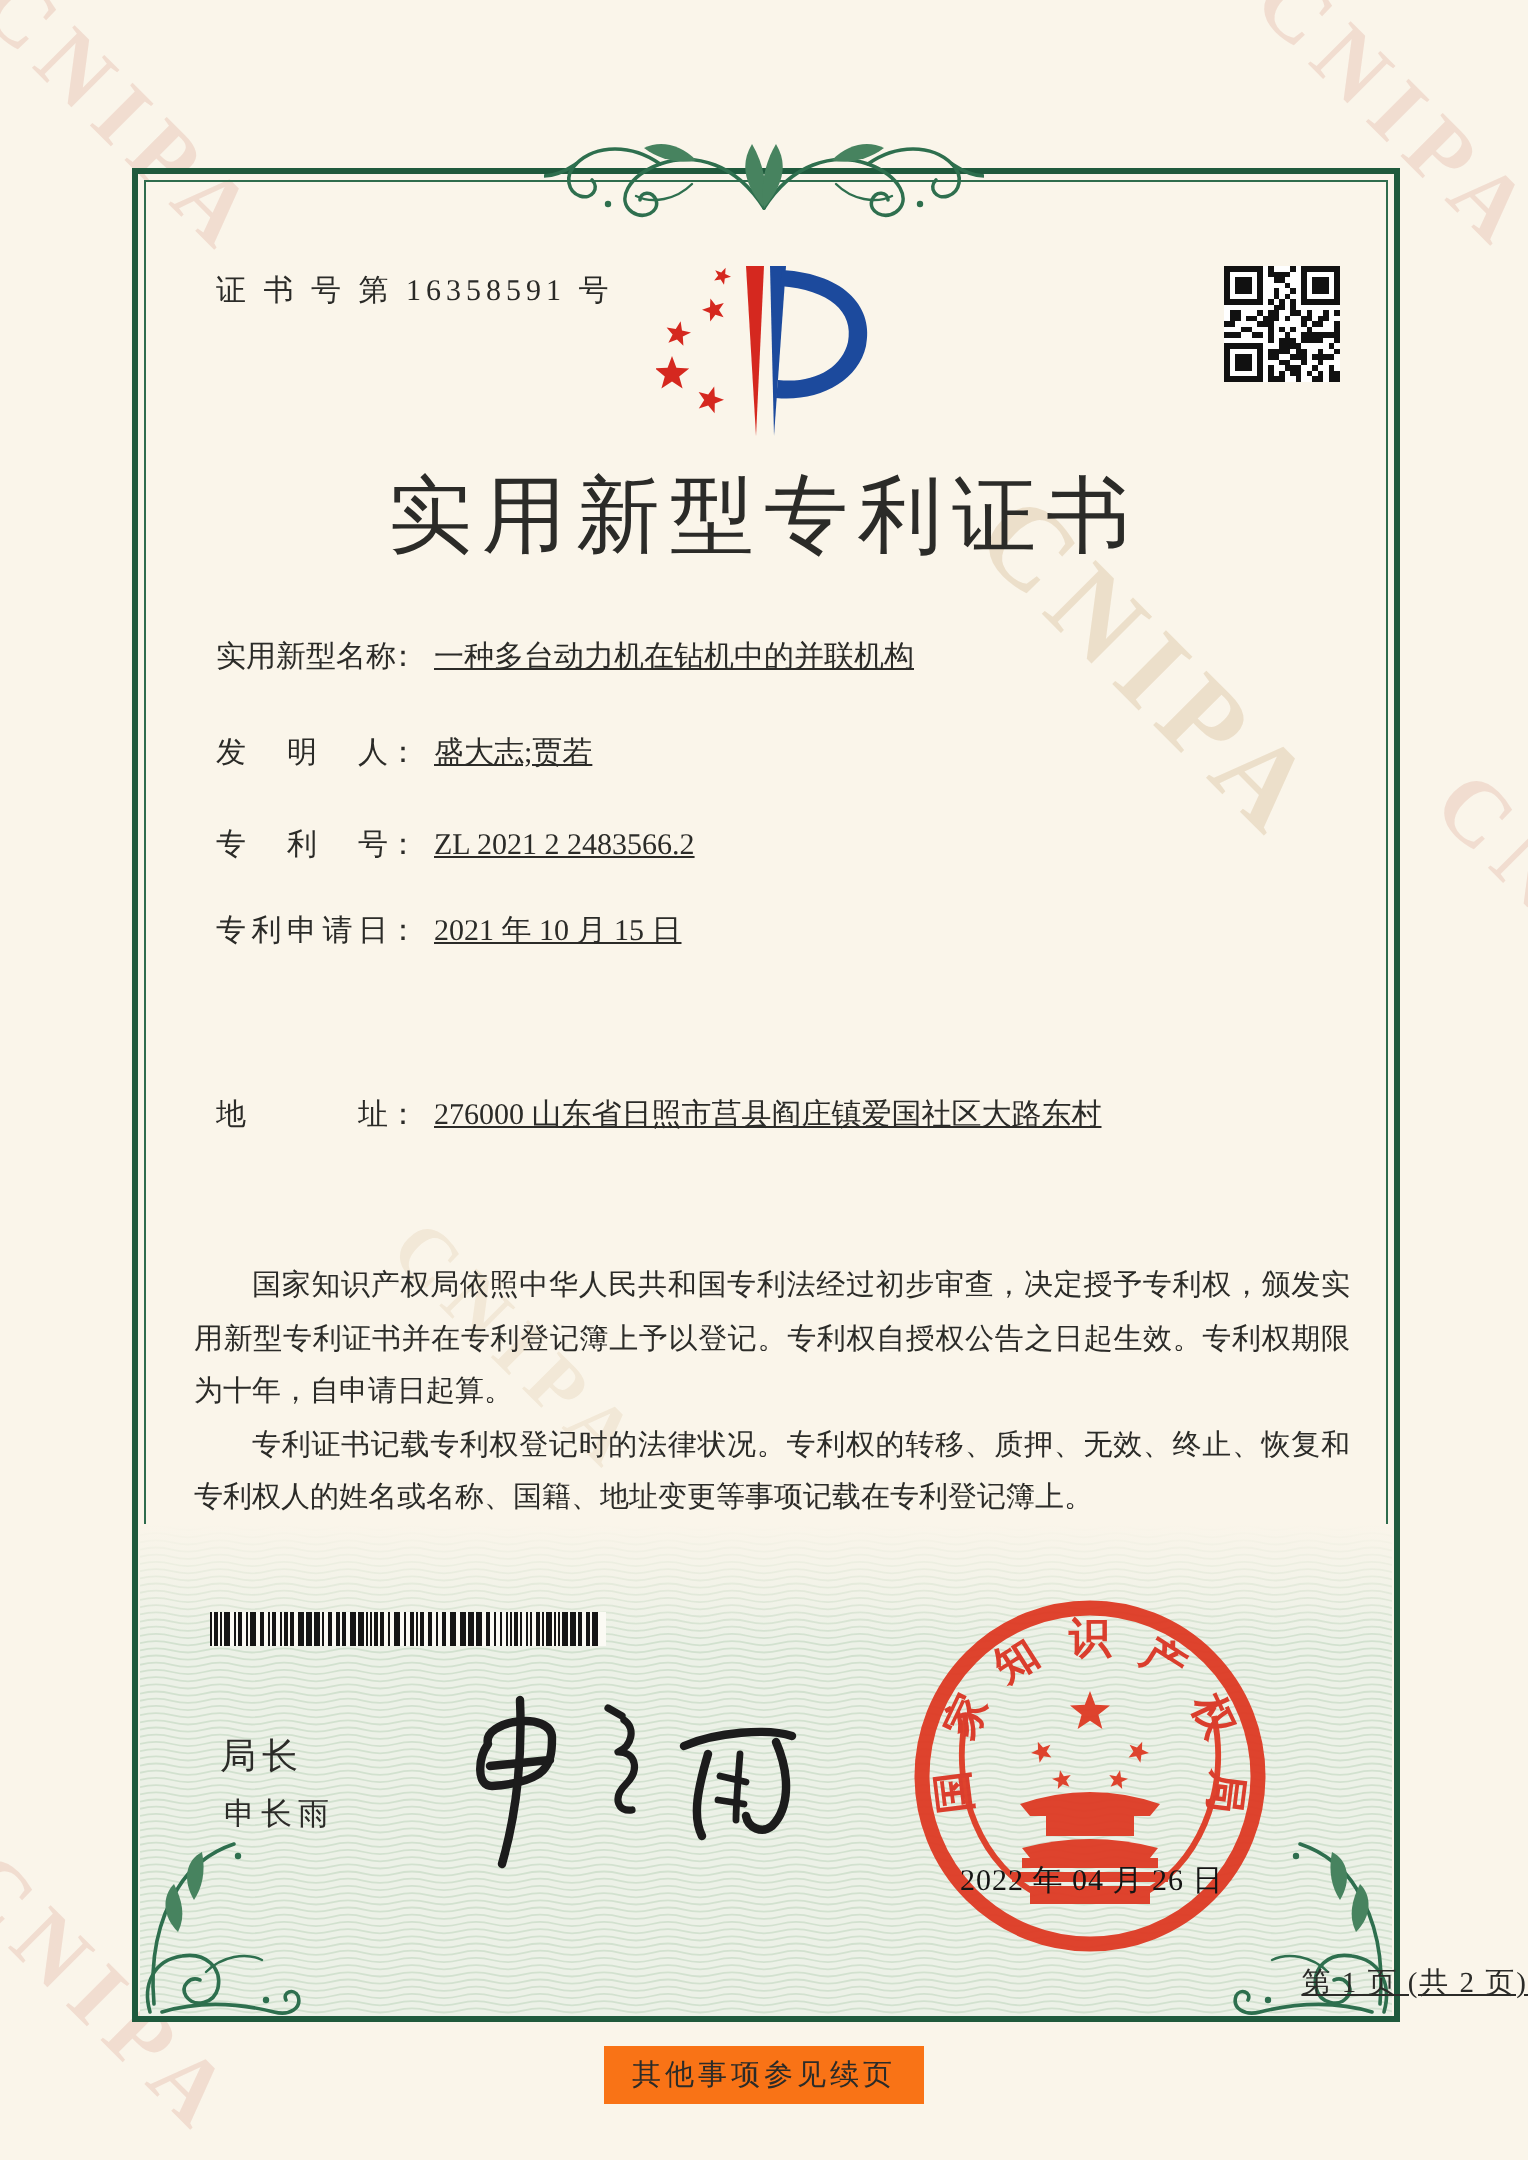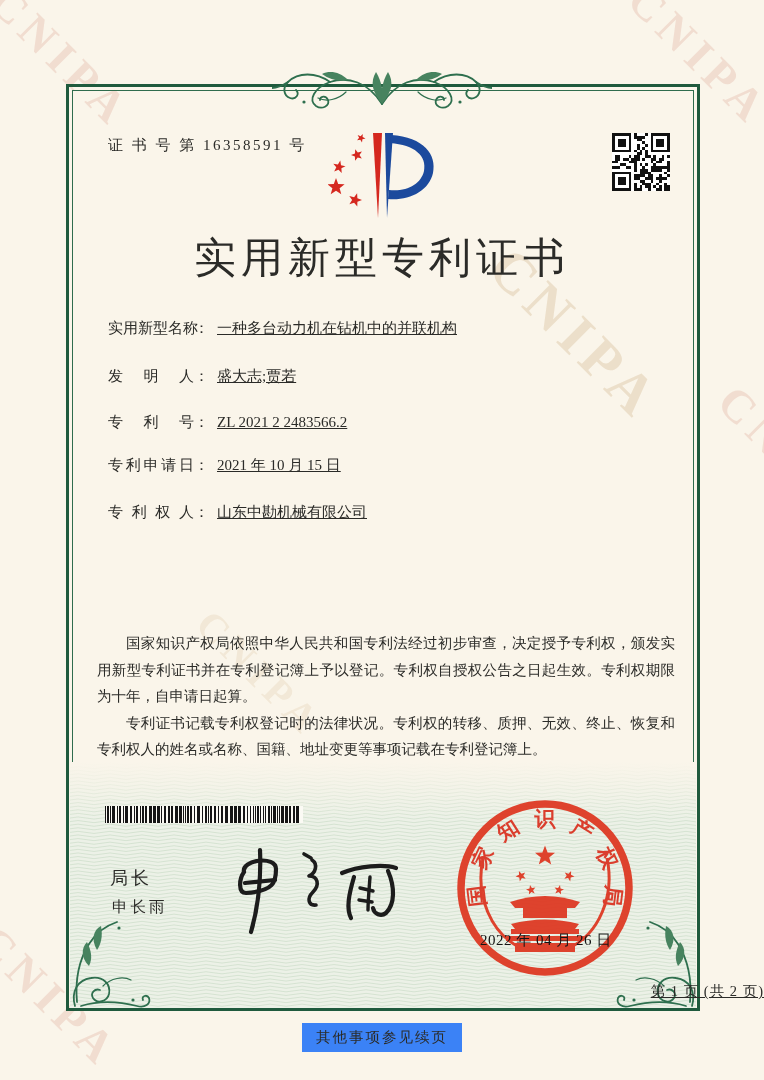--- a/index.html
+++ b/index.html
@@ -49,21 +49,21 @@
   .signature{position:absolute; left:224px; top:842px;}
   .seal{position:absolute; left:453px; top:796px; width:184px; height:184px; opacity:.93;}
   .seal svg{position:absolute; left:0; top:0;}
   .seal-char{position:absolute; color:#da3120; font-weight:bold; font-size:21px;
       transform-origin:center; white-space:nowrap;}
   .seal-date{position:absolute; left:480px; top:931px; width:150px; font-size:15px;
       color:#141414; letter-spacing:.5px; white-space:nowrap;}
   .page-info{position:absolute; left:0; top:982px; width:100%; text-align:right;
       font-size:14.5px; letter-spacing:1px;text-decoration:underline;}
   .cont-note{position:absolute; left:50%; transform:translateX(-50%); top:1023px;
-      background:#3b82f6; padding:5px 14px; font-size:14.5px; letter-spacing:2px; white-space:nowrap;}
+      background:#f97316; padding:5px 14px; font-size:14.5px; letter-spacing:2px; white-space:nowrap;}
 </style>
 </head>
 <body>
 
 <div class="page">
 
   <div class="wm wm-pink" style="left:-28px;  top:30px;   font-size:46px;">CNIPA</div>
   <div class="wm wm-pink" style="left:610px;  top:28px;   font-size:46px;">CNIPA</div>
   <div class="wm wm-beige" style="left:468px;  top:300px;  font-size:58px;">CNIPA</div>
   <div class="wm wm-beige" style="left:180px;  top:650px;  font-size:40px; opacity:.6;">CNIPA</div>
@@ -432,22 +432,22 @@
   </div>
   <div class="frow" style="top:367px">
     <span class="f-label">发明人</span><span class="f-colon">：</span><span>盛大志;贾若</span>
   </div>
   <div class="frow" style="top:413px">
     <span class="f-label">专利号</span><span class="f-colon">：</span><span>ZL 2021 2 2483566.2</span>
   </div>
   <div class="frow" style="top:456px">
     <span class="f-label">专利申请日</span><span class="f-colon">：</span><span>2021 年 10 月 15 日</span>
   </div>
-  <div class="frow" style="top:503px">
-    <span class="f-label">专利权人</span><span class="f-colon">：</span><span>山东中勘机械有限公司</span>
+  <div class="frow" style="top:548px">
+    <span class="f-label">地址</span><span class="f-colon">：</span><span>276000 山东省日照市莒县阎庄镇爱国社区大路东村</span>
   </div>
 
   <div class="bodytext">
     <p>国家知识产权局依照中华人民共和国专利法经过初步审查，决定授予专利权，颁发实用新型专利证书并在专利登记簿上予以登记。专利权自授权公告之日起生效。专利权期限为十年，自申请日起算。</p>
     <p>专利证书记载专利权登记时的法律状况。专利权的转移、质押、无效、终止、恢复和专利权人的姓名或名称、国籍、地址变更等事项记载在专利登记簿上。</p>
   </div>
 
   <svg class="barcode" width="198" height="17">
     <rect width="198" height="17" fill="#fbfaf4"></rect>
     <g id="bars" fill="#151515">

